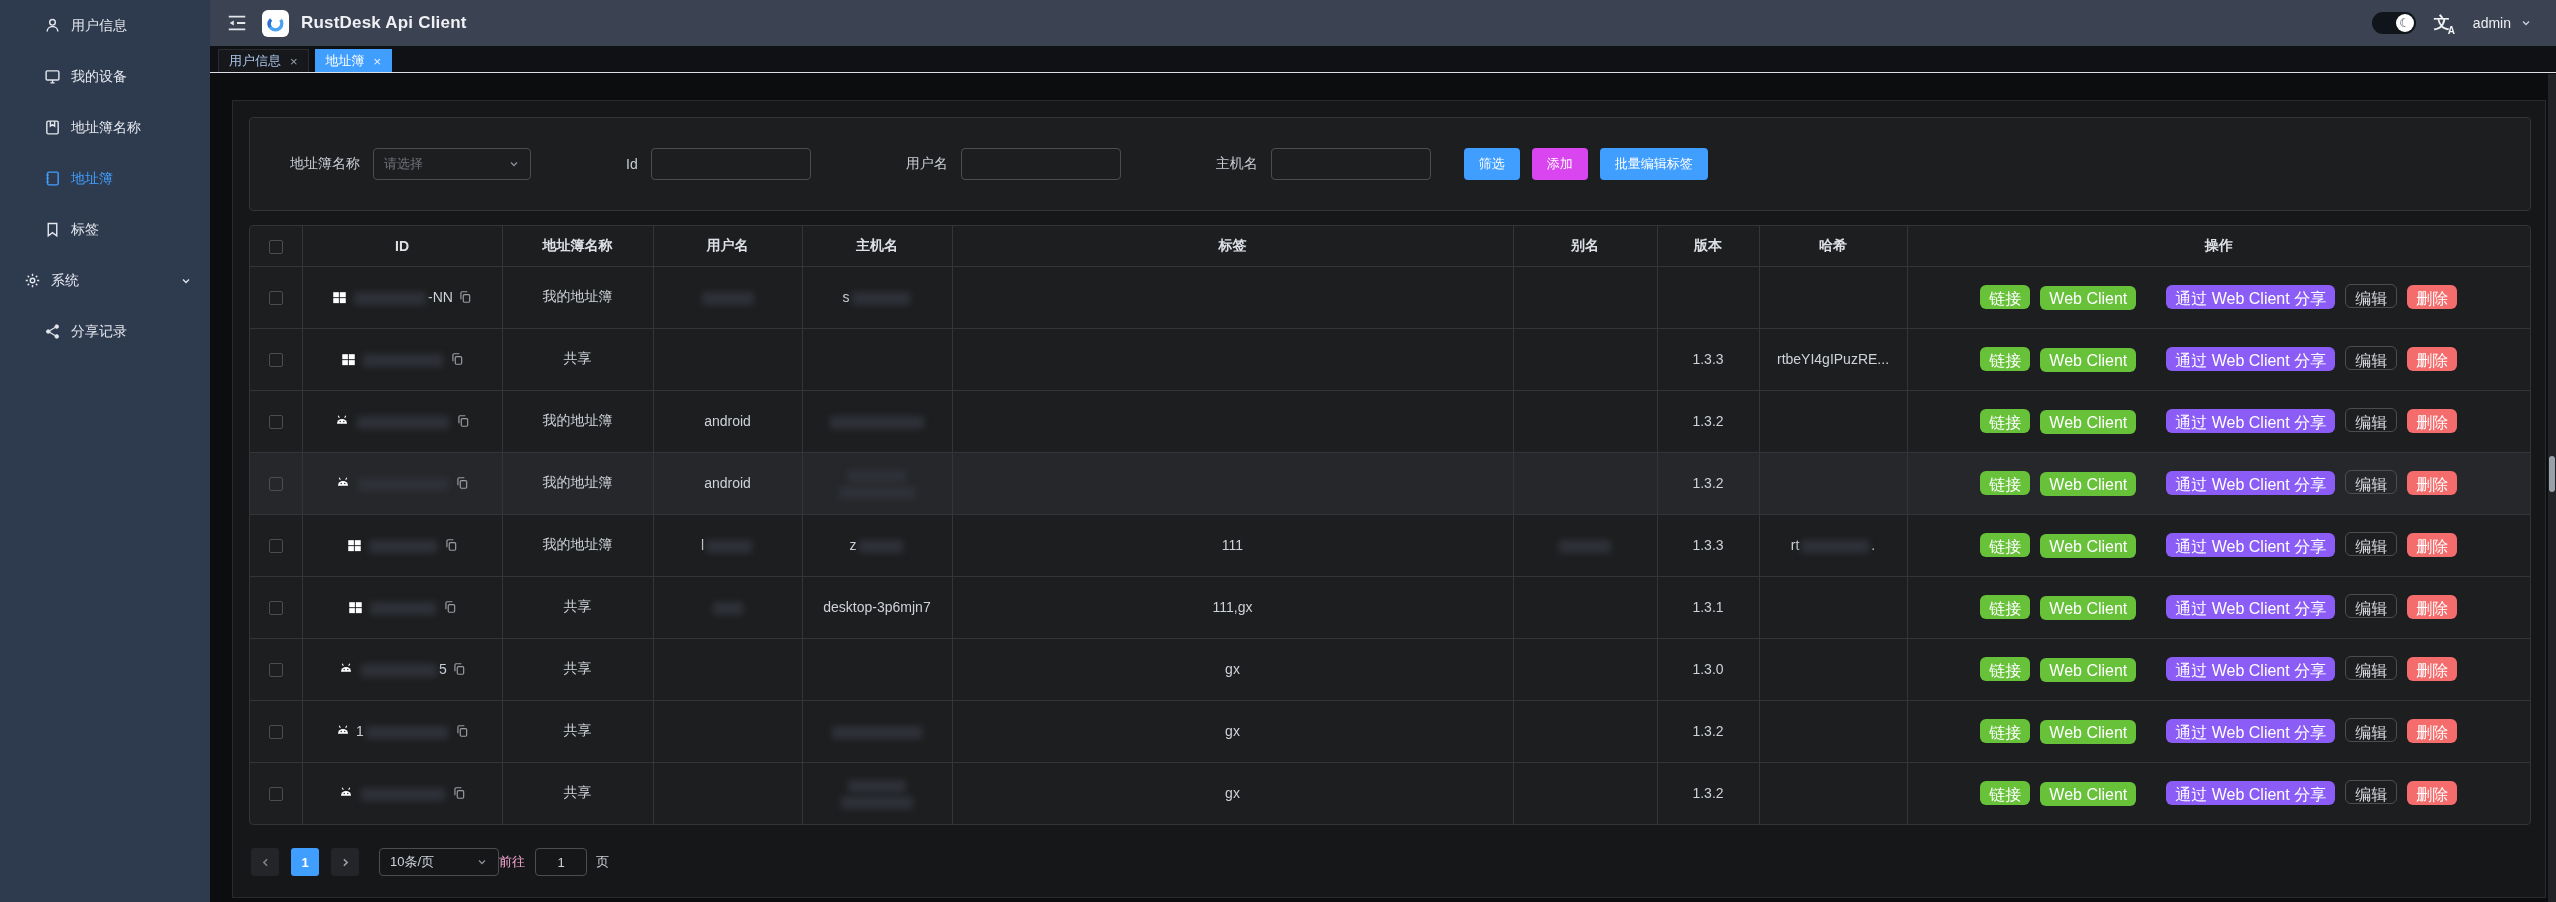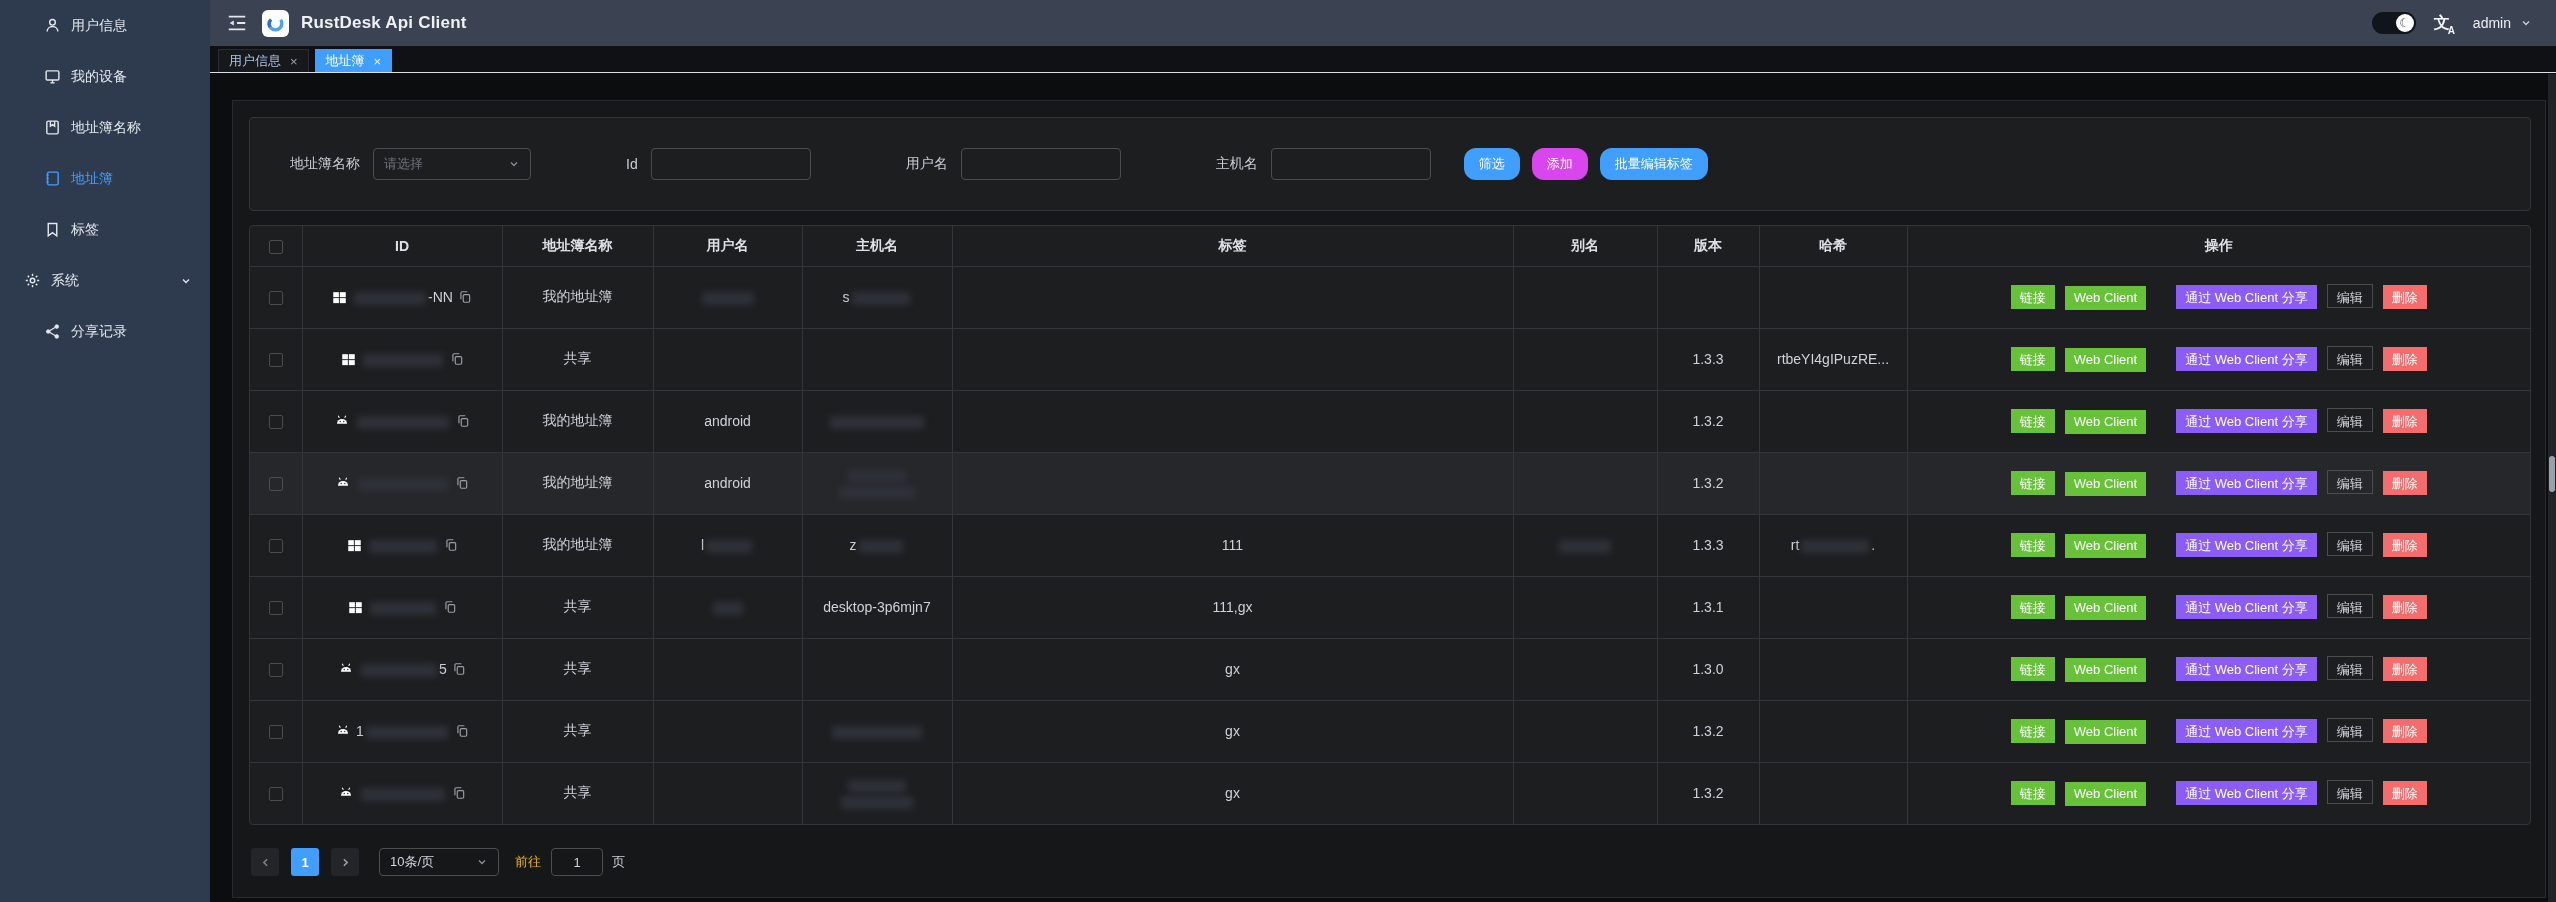--- a/index.html
+++ b/index.html
@@ -47,53 +47,53 @@
   .filter-card { position:absolute; left:16px; top:16px; width:2282px; height:94px; background:#1d1e20;
     border:1px solid #333437; border-radius:4px; display:flex; align-items:center; padding-left:40px; }
   .f-group { display:flex; align-items:center; }
   .f-label { color:#c9cdd4; font-size:14px; margin-right:13px; white-space:nowrap; }
   .f-input { width:160px; height:32px; background:transparent; border:1px solid #4c4d4f; border-radius:4px;
     color:#cfd3dc; font-size:13px; padding:0 10px; outline:none; }
   .f-select { width:158px; height:32px; border:1px solid #4c4d4f; border-radius:4px; display:flex; align-items:center;
     justify-content:space-between; padding:0 10px; cursor:pointer; }
   .f-select .ph { color:#6f727a; font-size:13px; }
   .gap-lg { margin-right:95px; } .gap-btn { margin-right:33px; }
-  .btn { height:32px; padding:0 15px; border:none; border-radius:12px; color:#fff; font-size:13px; cursor:pointer;
+  .btn { height:32px; padding:0 15px; border:none; border-radius:4px; color:#fff; font-size:13px; cursor:pointer;
     font-family:inherit; white-space:nowrap; }
   .btn + .btn { margin-left:12px; }
   .btn.primary { background:#409eff; } .btn.danger { background:#d946ef; }
 
   
   .table-card { position:absolute; left:16px; top:124px; width:2282px; height:600px; background:#1d1e20;
     border:1px solid #333437; border-radius:4px; overflow:hidden; }
   table { border-collapse:collapse; table-layout:fixed; width:2280px; }
   th,td { border-right:1px solid #343538; border-bottom:1px solid #343538; text-align:center;
     color:#ced2d9; font-size:14px; overflow:hidden; }
   th:last-child, td:last-child { border-right:none; }
   th { height:40px; color:#dde0e6; font-weight:bold; }
   td { height:62px; }
   tr.hl td { background:#26272a; }
   .cb { display:inline-block; width:14px; height:14px; border:1px solid #4c4d4f; border-radius:2px; background:transparent; cursor:pointer; vertical-align:middle; }
   .idcell { display:flex; align-items:center; justify-content:center; gap:5px; }
   .blur { display:inline-block; height:13px; background:#2e3138; border-radius:2px; filter:blur(3px); vertical-align:middle; margin:0 2px; }
-  .abtn { height:24px; padding:4px 9px; border-radius:0; border:none; color:#fff; font-size:13px; cursor:pointer;
+  .abtn { height:24px; padding:4px 9px; border-radius:6px; border:none; color:#fff; font-size:16px; cursor:pointer;
     font-family:inherit; margin:0 5px; white-space:nowrap; }
   .abtn.success { background:#67c23a; } .abtn.primary { background:#8b5cf6;margin-left:25px; }
   .abtn.plain { background:transparent; border:1px solid #4c4d4f; color:#d5d8de; }
   .abtn.danger { background:#f56c6c; }
 
   
   .pager { position:absolute; left:18px; top:746px; height:30px; display:flex; align-items:center; }
   .pg-btn { width:28px; height:28px; background:#232528; border-radius:3px; color:#7d8086; display:flex;
     align-items:center; justify-content:center; font-size:15px; cursor:pointer; }
   .pg-cur { width:28px; height:28px; background:#409eff; border-radius:3px; color:#fff; display:flex;
     align-items:center; justify-content:center; font-size:13px; font-weight:bold; margin:0 12px; cursor:pointer; }
   .pg-size { width:120px; height:28px; border:1px solid #4c4d4f; border-radius:4px; margin-left:20px;
     display:flex; align-items:center; justify-content:space-between; padding:0 10px; color:#cfd3dc; font-size:13px; cursor:pointer; }
-  .pg-goto { color:#eab308; font-size:13px; margin-left:16px; }
+  .pg-goto { color:#f9a8d4; font-size:13px; }
   .pg-input { width:52px; height:28px; margin-left:10px; background:transparent; border:1px solid #4c4d4f;
     border-radius:4px; color:#cfd3dc; font-size:13px; text-align:center; outline:none; }
   .pg-unit { color:#c9cdd4; font-size:13px; margin-left:9px; }
 
   
   .scroll-track { position:absolute; right:0; top:74px; width:8px; bottom:0; background:#222326; }
   .scroll-thumb { position:absolute; right:1px; top:382px; width:6px; height:36px; border-radius:3px; background:#9aa0a8; }
 </style>
 </head>
 <body>

